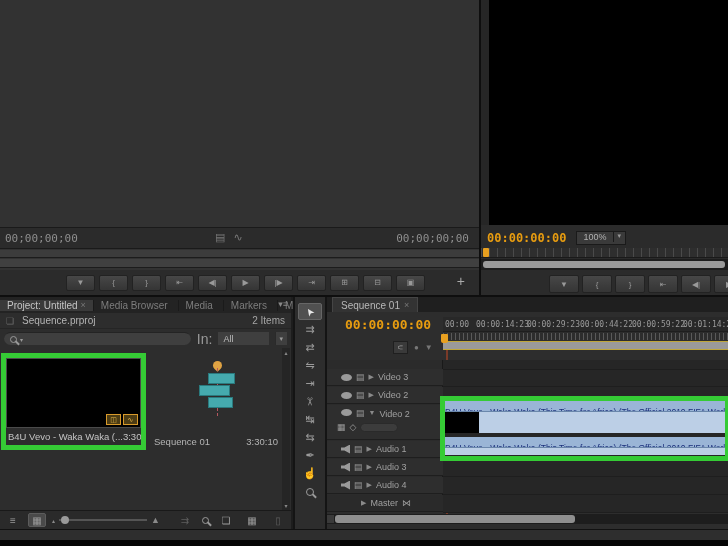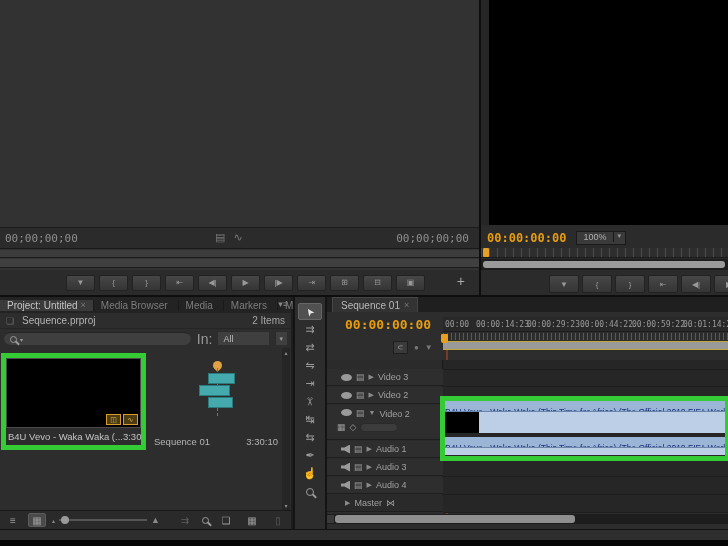--- a/index.html
+++ b/index.html
@@ -469,21 +469,21 @@
         <span class="icon-fb" data-name="sync-lock-icon">▤</span>
         <span class="tri" data-name="expand-track-icon">▶</span>
         <span class="tname">Audio 3</span>
       </div>
       <div class="trow" style="top:117px;height:17px;" data-name="track-header-audio3">
         <span class="icon-spk" data-name="speaker-icon"></span>
         <span class="icon-fb" data-name="sync-lock-icon">▤</span>
         <span class="tri" data-name="expand-track-icon">▶</span>
         <span class="tname">Audio 4</span>
       </div>
-      <div class="trow" style="top:135px;height:17px;background:#2a2a2a;padding-left:18px;" data-name="track-header-master">
+      <div class="trow" style="top:135px;height:17px;background:#2a2a2a;padding-left:34px;" data-name="track-header-master">
         <span class="tri" data-name="expand-track-icon">▶</span>
         <span class="tname">Master</span>
         <span class="icon-fb" data-name="master-meter-icon">⋈</span>
       </div>
 
       <div class="hline" style="top:9px" data-name="track-divider"></div>
       <div class="hline" style="top:26px" data-name="track-divider"></div>
       <div class="hline" style="top:44px" data-name="track-divider"></div>
       <div class="hline" style="top:80px" data-name="track-divider"></div>
       <div class="hline" style="top:98px" data-name="track-divider"></div>

